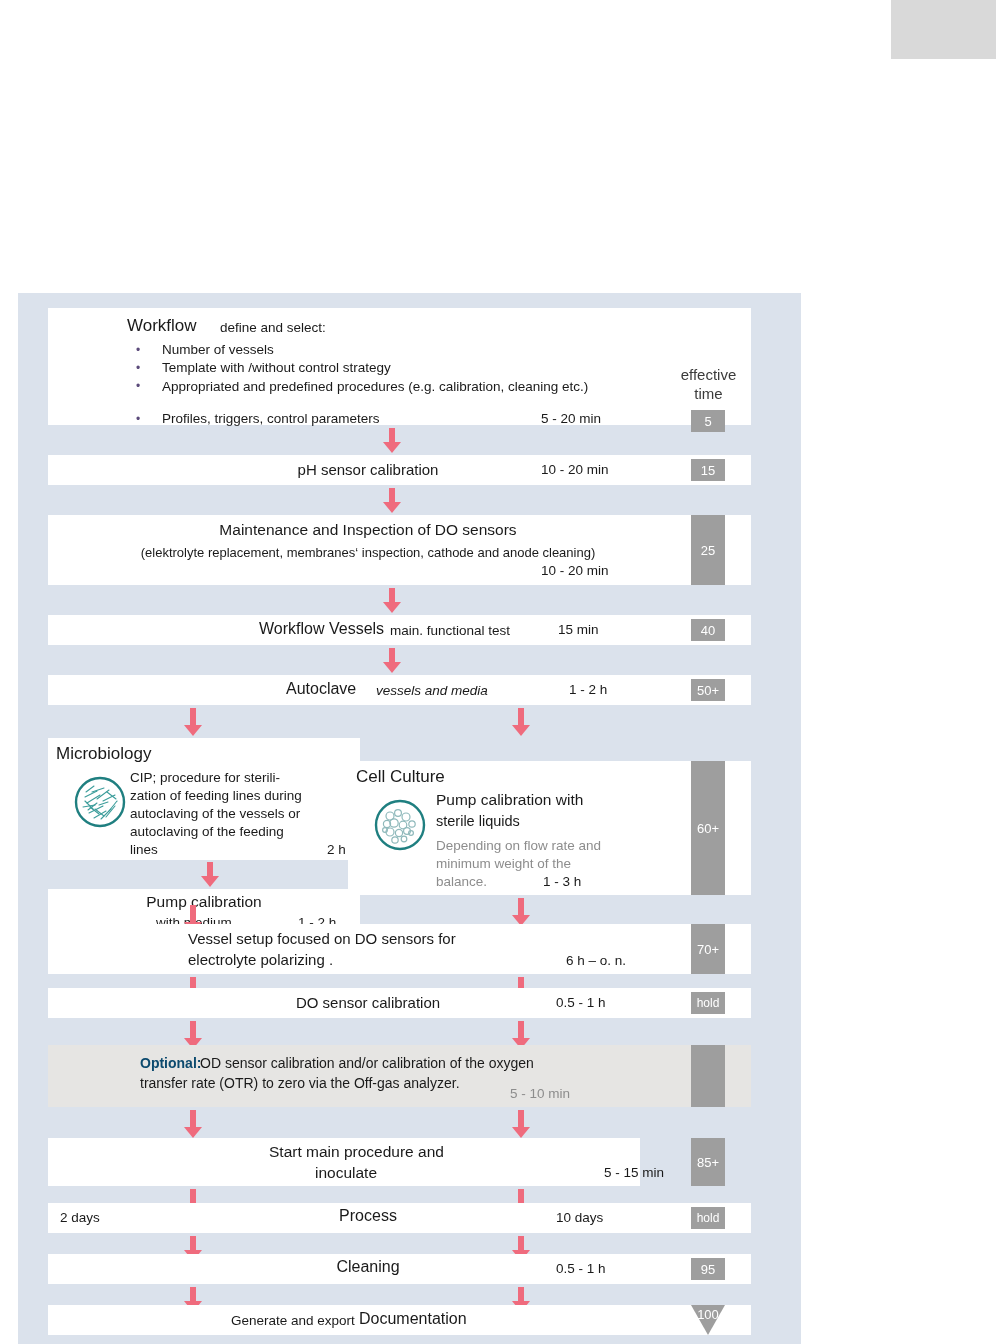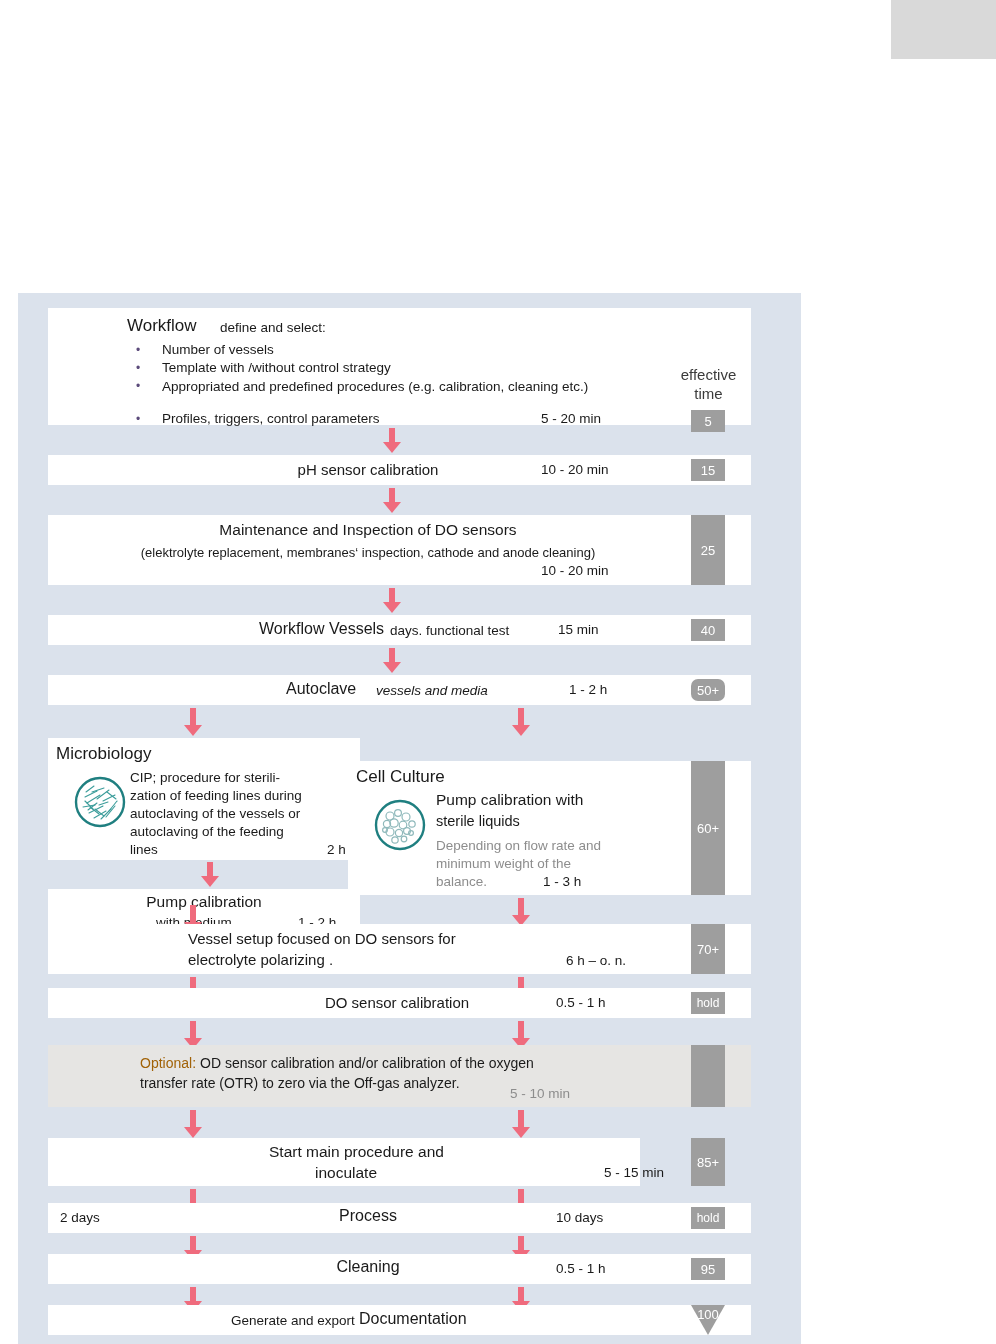--- a/index.html
+++ b/index.html
@@ -57,21 +57,21 @@
     border-top:11px solid #ef6b7d;
   }
   
   .bullet{position:absolute;color:#5b4a7a;font-size:12px;}
   
   .icon-circle{position:absolute;}
   .head-lbl{font-size:17px;}
   .sub-lbl{font-size:13.5px;}
   .time{font-size:13.5px;}
   .grey-txt{color:#8d8d8d;}
-  .teal{color:#a16207;}
+  .teal{color:#0c4a6e;font-weight:bold;}
 </style>
 </head>
 <body>
 
 <div class="corner-box"></div>
 
 <div class="flow">
 
   <div class="box" style="left:30px;top:15px;width:703px;height:117px;">
     <span class="t head-lbl" style="left:79px;top:8px;font-size:17px;">Workflow</span>
@@ -120,35 +120,35 @@
     <span class="badge tall" style="left:643px;top:0px;width:34px;height:70px;">25</span>
   </div>
 
   <div class="arrow" style="left:365px;top:295px;width:18px;height:25px;">
     <span class="stem" style="height:15px;"></span>
       <span class="head" style="top:14px;"></span>
   </div>
 
   <div class="box" style="left:30px;top:322px;width:703px;height:30px;">
     <span class="t" style="left:211px;top:5px;font-size:16px;">Workflow Vessels</span>
-    <span class="t sub-lbl" style="left:342px;top:8px;">days. functional test</span>
+    <span class="t sub-lbl" style="left:342px;top:8px;">main. functional test</span>
     <span class="t time" style="left:510px;top:7px;">15 min</span>
     <span class="badge" style="left:643px;top:4px;width:34px;height:22px;">40</span>
   </div>
 
   <div class="arrow" style="left:365px;top:355px;width:18px;height:25px;">
     <span class="stem" style="height:15px;"></span>
       <span class="head" style="top:14px;"></span>
   </div>
 
   <div class="box" style="left:30px;top:382px;width:703px;height:30px;">
     <span class="t" style="left:238px;top:5px;font-size:16px;">Autoclave</span>
     <span class="t sub-lbl" style="left:328px;top:8px;font-style:italic;">vessels and media</span>
     <span class="t time" style="left:521px;top:7px;">1 - 2 h</span>
-    <span class="badge" style="left:643px;top:4px;width:34px;height:22px;border-radius:7px;">50+</span>
+    <span class="badge" style="left:643px;top:4px;width:34px;height:22px;">50+</span>
   </div>
 
   <div class="arrow" style="left:166px;top:415px;width:18px;height:28px;">
     <span class="stem" style="height:18px;"></span>
       <span class="head" style="top:17px;"></span>
   </div>
   <div class="arrow" style="left:494px;top:415px;width:18px;height:28px;">
     <span class="stem" style="height:18px;"></span>
       <span class="head" style="top:17px;"></span>
   </div>
@@ -256,21 +256,21 @@
   <div class="arrow" style="left:166px;top:684px;width:18px;height:28px;">
     <span class="stem" style="height:18px;"></span>
       <span class="head" style="top:17px;"></span>
   </div>
   <div class="arrow" style="left:494px;top:684px;width:18px;height:28px;">
     <span class="stem" style="height:18px;"></span>
       <span class="head" style="top:17px;"></span>
   </div>
 
   <div class="box" style="left:30px;top:695px;width:703px;height:30px;">
-    <span class="c" style="left:0px;top:6px;width:640px;font-size:15px;padding-left:29px;">DO sensor calibration</span>
+    <span class="c" style="left:0px;top:6px;width:640px;font-size:15px;">DO sensor calibration</span>
     <span class="t time" style="left:508px;top:7px;">0.5 - 1 h</span>
     <span class="badge" style="left:643px;top:4px;width:34px;height:22px;font-size:12px;">hold</span>
   </div>
 
   <div class="arrow" style="left:166px;top:728px;width:18px;height:28px;">
     <span class="stem" style="height:18px;"></span>
       <span class="head" style="top:17px;"></span>
   </div>
   <div class="arrow" style="left:494px;top:728px;width:18px;height:28px;">
     <span class="stem" style="height:18px;"></span>

